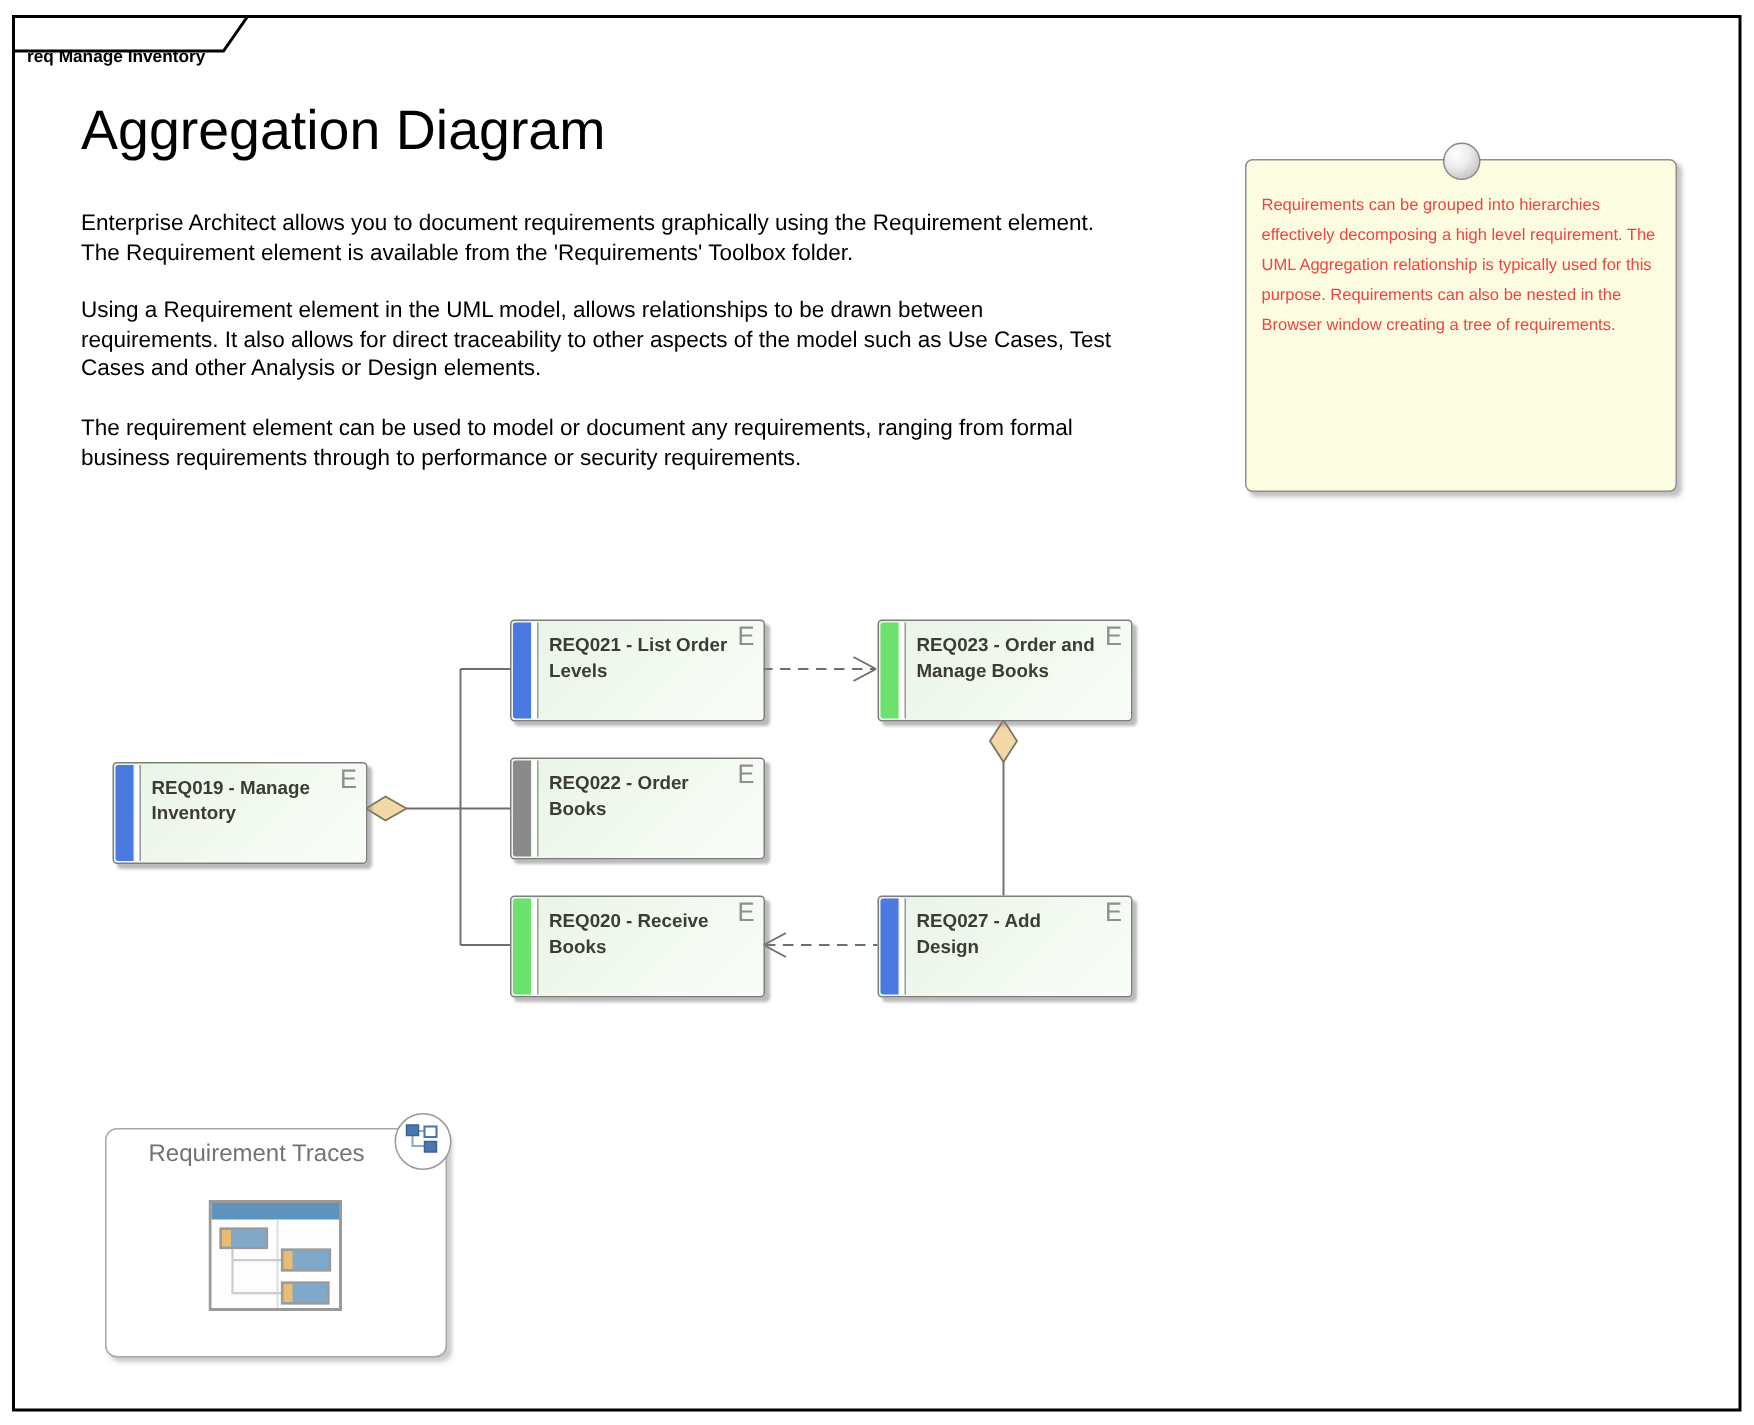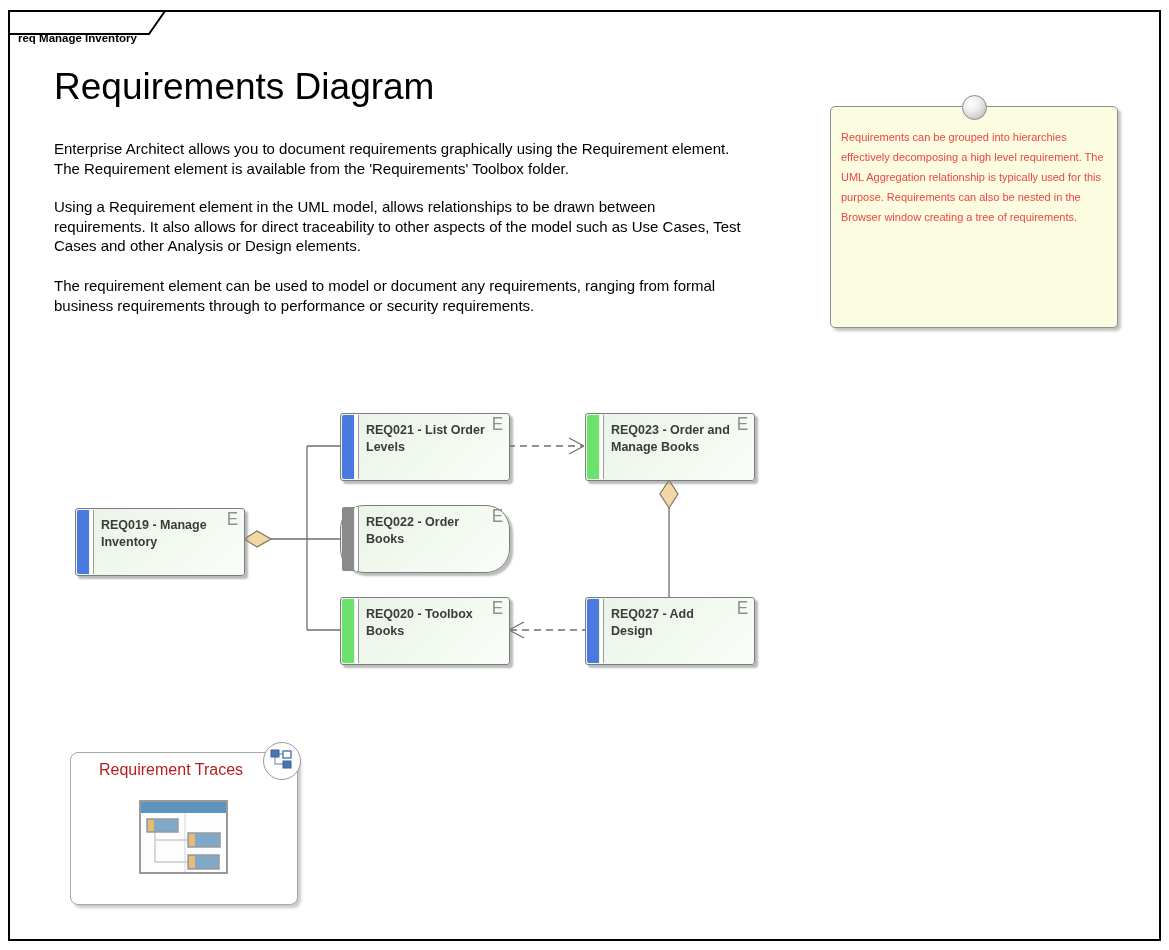--- a/index.html
+++ b/index.html
@@ -24,45 +24,45 @@
         box-shadow:3px 3px 2px rgba(130,130,130,.55);}
   .req-stripe{position:absolute;left:1px;top:1px;bottom:1px;width:12px;border-radius:2px 0 0 2px;}
   .req-gap{position:absolute;left:14px;top:1px;bottom:1px;width:3px;background:#fff;}
   .req-divider{position:absolute;left:17px;top:1px;bottom:1px;width:1px;background:#9a9a9a;}
   .req-label{position:absolute;left:25px;top:8px;right:22px;font-size:12.5px;font-weight:bold;
         color:#3c3c33;line-height:17px;}
   .req-typeicon{position:absolute;top:1px;right:6px;font-size:17px;font-weight:400;color:#8f8f8f;
         transform:scaleY(1.05);font-family:"Liberation Sans",sans-serif;}
 
   .pos-req019{left:75px;top:508px;} .pos-req021{left:340px;top:413px;}
-  .pos-req022{left:340px;top:505px;border-radius:24px;} .pos-req020{left:340px;top:597px;}
+  .pos-req022{left:340px;top:505px;} .pos-req020{left:340px;top:597px;}
   .pos-req023{left:585px;top:413px;} .pos-req027{left:585px;top:597px;}
 
   .connector-layer{position:absolute;left:0;top:0;width:1169px;height:950px;pointer-events:none;}
 
   .traces-box{position:absolute;left:70px;top:752px;width:226px;height:151px;background:#fff;
         border:1px solid #a8a8a8;border-radius:8px;box-shadow:3px 3px 3px rgba(150,150,150,.5);}
-  .traces-title{position:absolute;left:0;right:26px;top:8px;text-align:center;font-size:16px;color:#b91c1c;}
+  .traces-title{position:absolute;left:0;right:26px;top:8px;text-align:center;font-size:16px;color:#737373;}
   .traces-badge{position:absolute;right:-4px;top:-11px;width:36px;height:36px;border-radius:50%;
         background:#fff;border:1px solid #9a9a9a;}
   .traces-thumb{position:absolute;left:68px;top:47px;}
 </style>
 </head>
 <body>
 
 <div class="frame"></div>
 
 <div class="frame-tab">
   <svg width="160" height="26">
     <path d="M1,1 H157 L141,24 H1 Z" fill="#ffffff" stroke="#000000" stroke-width="2"></path>
   </svg>
 </div>
 <div class="frame-tab-label">req Manage Inventory</div>
 
-<div class="page-title">Requirements Diagram</div>
+<div class="page-title">Aggregation Diagram</div>
 <div class="para p1">Enterprise Architect allows you to document requirements graphically using the Requirement element. The Requirement element is available from the 'Requirements' Toolbox folder.</div>
 <div class="para p2">Using a Requirement element in the UML model, allows relationships to be drawn between requirements. It also allows for direct traceability to other aspects of the model such as Use Cases, Test Cases and other Analysis or Design elements.</div>
 <div class="para p3">The requirement element can be used to model or document any requirements, ranging from formal business requirements through to performance or security requirements.</div>
 
 <div class="note">
   <div class="note-pin"></div>
   <span>Requirements can be grouped into hierarchies effectively decomposing a high level requirement. The UML Aggregation relationship is typically used for this purpose. Requirements can also be nested in the Browser window creating a tree of requirements.</span>
 </div>
 
 <svg class="connector-layer" viewBox="0 0 1169 950" xmlns="http://www.w3.org/2000/svg">
@@ -107,21 +107,21 @@
   <div class="req-gap"></div>
   <div class="req-divider"></div>
   <div class="req-label">REQ022 - Order Books</div>
   <div class="req-typeicon">E</div>
 </div>
 
 <div class="req-box pos-req020">
   <div class="req-stripe" style="background: rgb(108, 226, 108);"></div>
   <div class="req-gap"></div>
   <div class="req-divider"></div>
-  <div class="req-label">REQ020 - Toolbox Books</div>
+  <div class="req-label">REQ020 - Receive Books</div>
   <div class="req-typeicon">E</div>
 </div>
 
 <div class="req-box pos-req023">
   <div class="req-stripe" style="background: rgb(108, 226, 108);"></div>
   <div class="req-gap"></div>
   <div class="req-divider"></div>
   <div class="req-label">REQ023 - Order and Manage Books</div>
   <div class="req-typeicon">E</div>
 </div>

